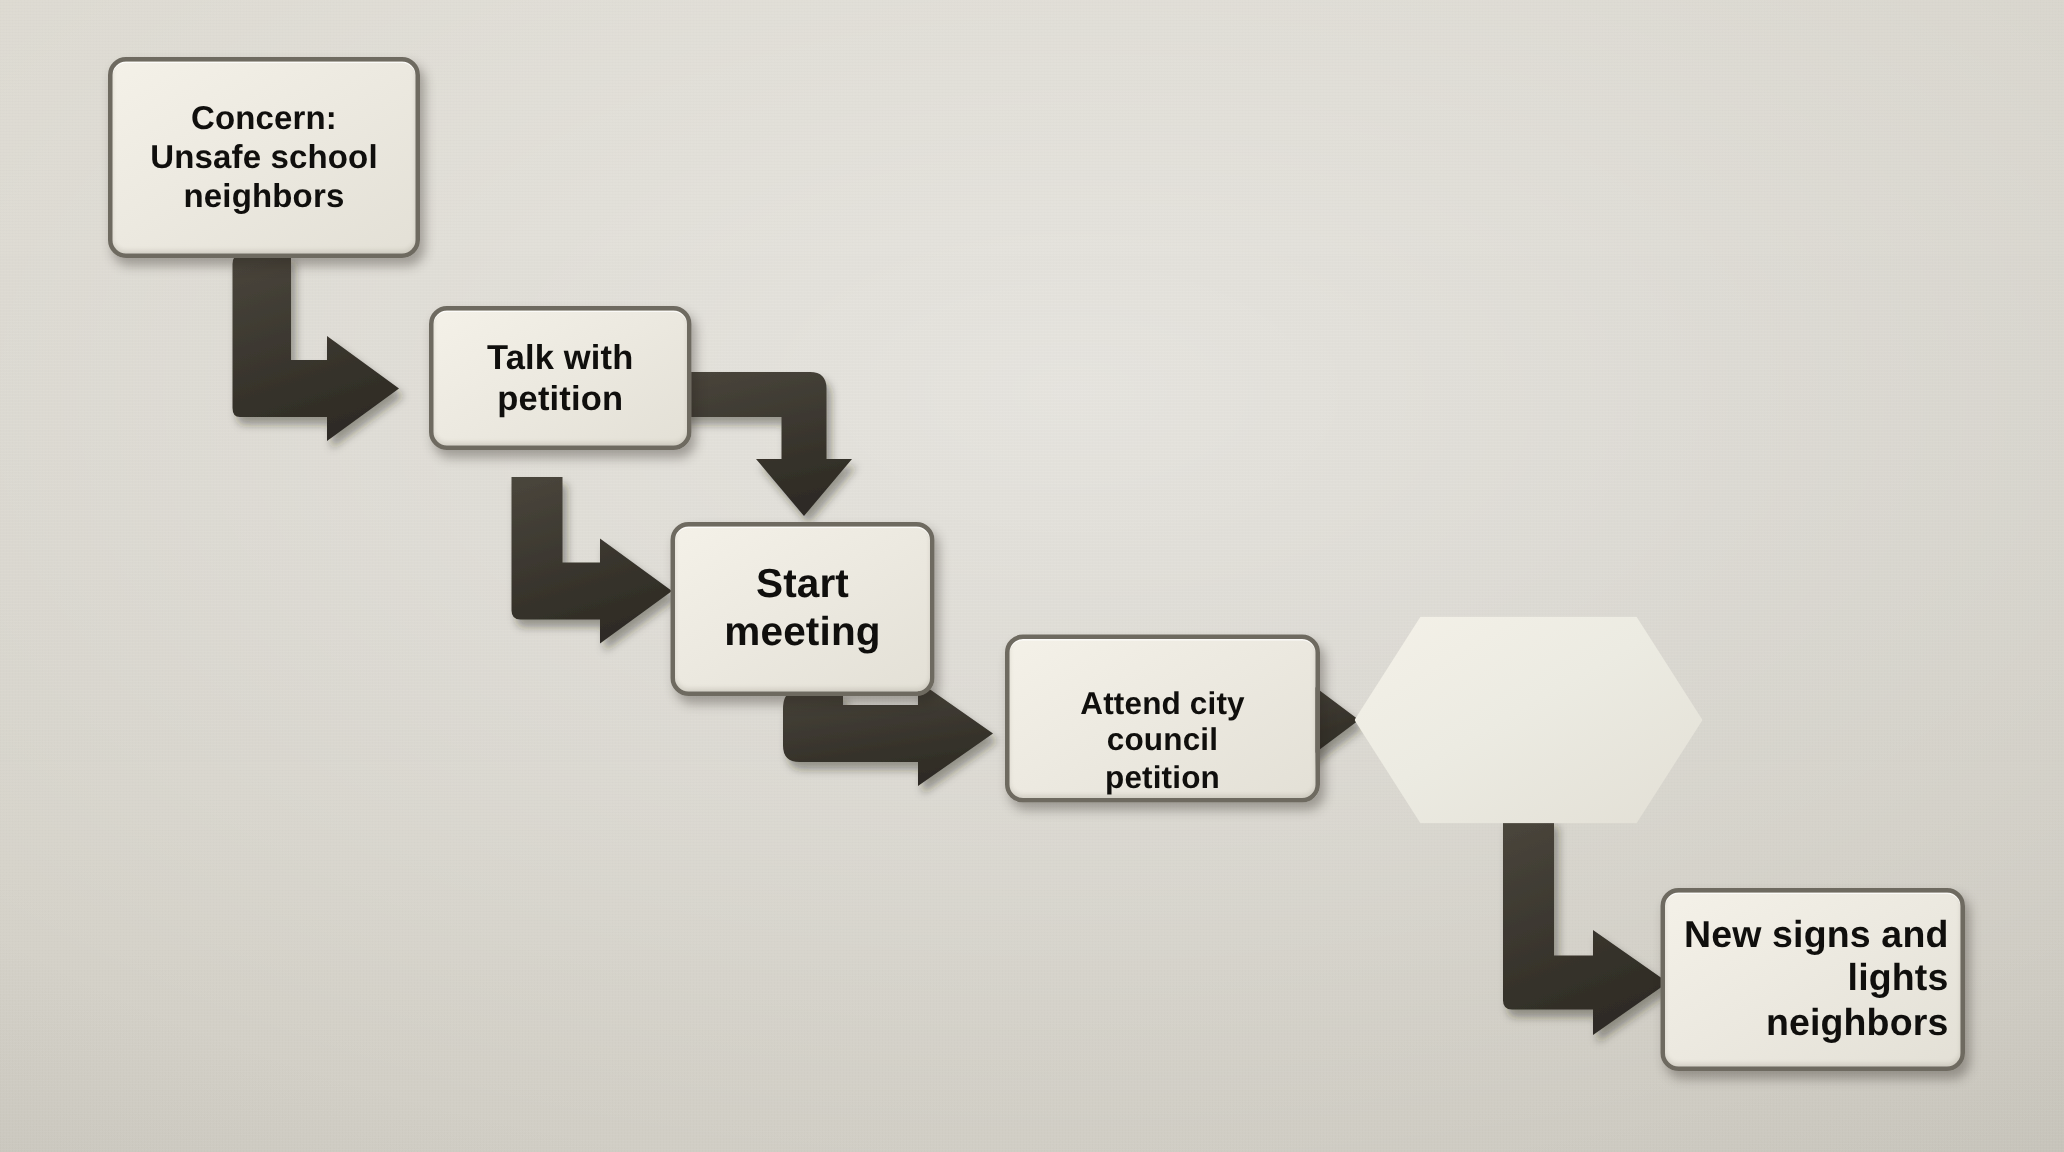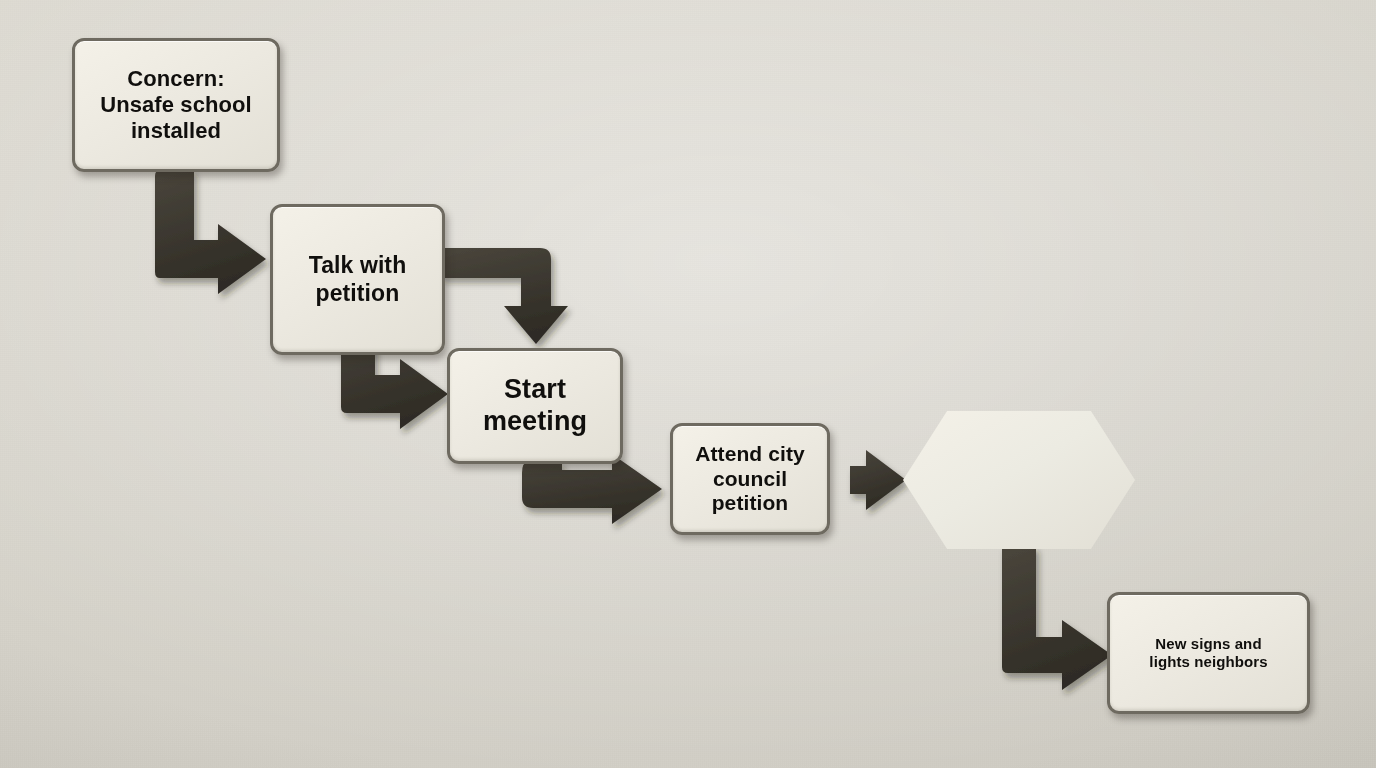--- a/index.html
+++ b/index.html
@@ -143,52 +143,52 @@
 
       <path d="M1002,546 L1036,546 L1036,637 L1062,637 L1062,620 L1112,655 L1062,690 L1062,673
                L1008,673 Q1002,673 1002,667 L1002,552 Q1002,546 1002,546 Z"></path>
     </g>
   </svg>
 
   <div class="node rect" style="left:72px; top:38px; width:208px; height:134px; font-size:22px;">
     <div class="node-label">
       <span>Concern:</span><br>
       <span>Unsafe school</span><br>
-      <span>installed</span>
+      <span>neighbors</span>
     </div>
   </div>
 
-  <div class="node rect" style="left:270px; top:204px; width:175px; height:151px; font-size:23px;">
+  <div class="node rect" style="left:286px; top:204px; width:175px; height:96px; font-size:23px;">
     <div class="node-label">
       <span>Talk with</span><br>
       <span>petition</span>
     </div>
   </div>
 
   <div class="node rect" style="left:447px; top:348px; width:176px; height:116px; font-size:27px;">
     <div class="node-label">
       <span>Start</span><br>
       <span>meeting</span>
     </div>
   </div>
 
-  <div class="node rect" style="left:670px; top:423px; width:160px; height:112px; font-size:21px;">
+  <div class="node rect" style="left:670px; top:423px; width:210px; height:112px; font-size:21px;align-items:flex-end;">
     <div class="node-label">
       <span>Attend city</span><br>
       <span>council</span><br>
       <span>petition</span>
     </div>
   </div>
 
   <div class="node hex" style="left:903px; top:411px; width:232px; height:138px; font-size:21px;">
     <div class="hex-shadow"></div>
     <div class="hex-edge"></div>
     <div class="hex-face"></div>
   </div>
 
-  <div class="node rect" style="left:1107px; top:592px; width:203px; height:122px; font-size:15px;">
+  <div class="node rect" style="left:1107px; top:592px; width:203px; height:122px; font-size:25px;text-align:right;">
     <div class="node-label">
       <span>New signs and</span><br>
       <span>lights neighbors</span>
     </div>
   </div>
 
 </div>
 
 </body></html>

